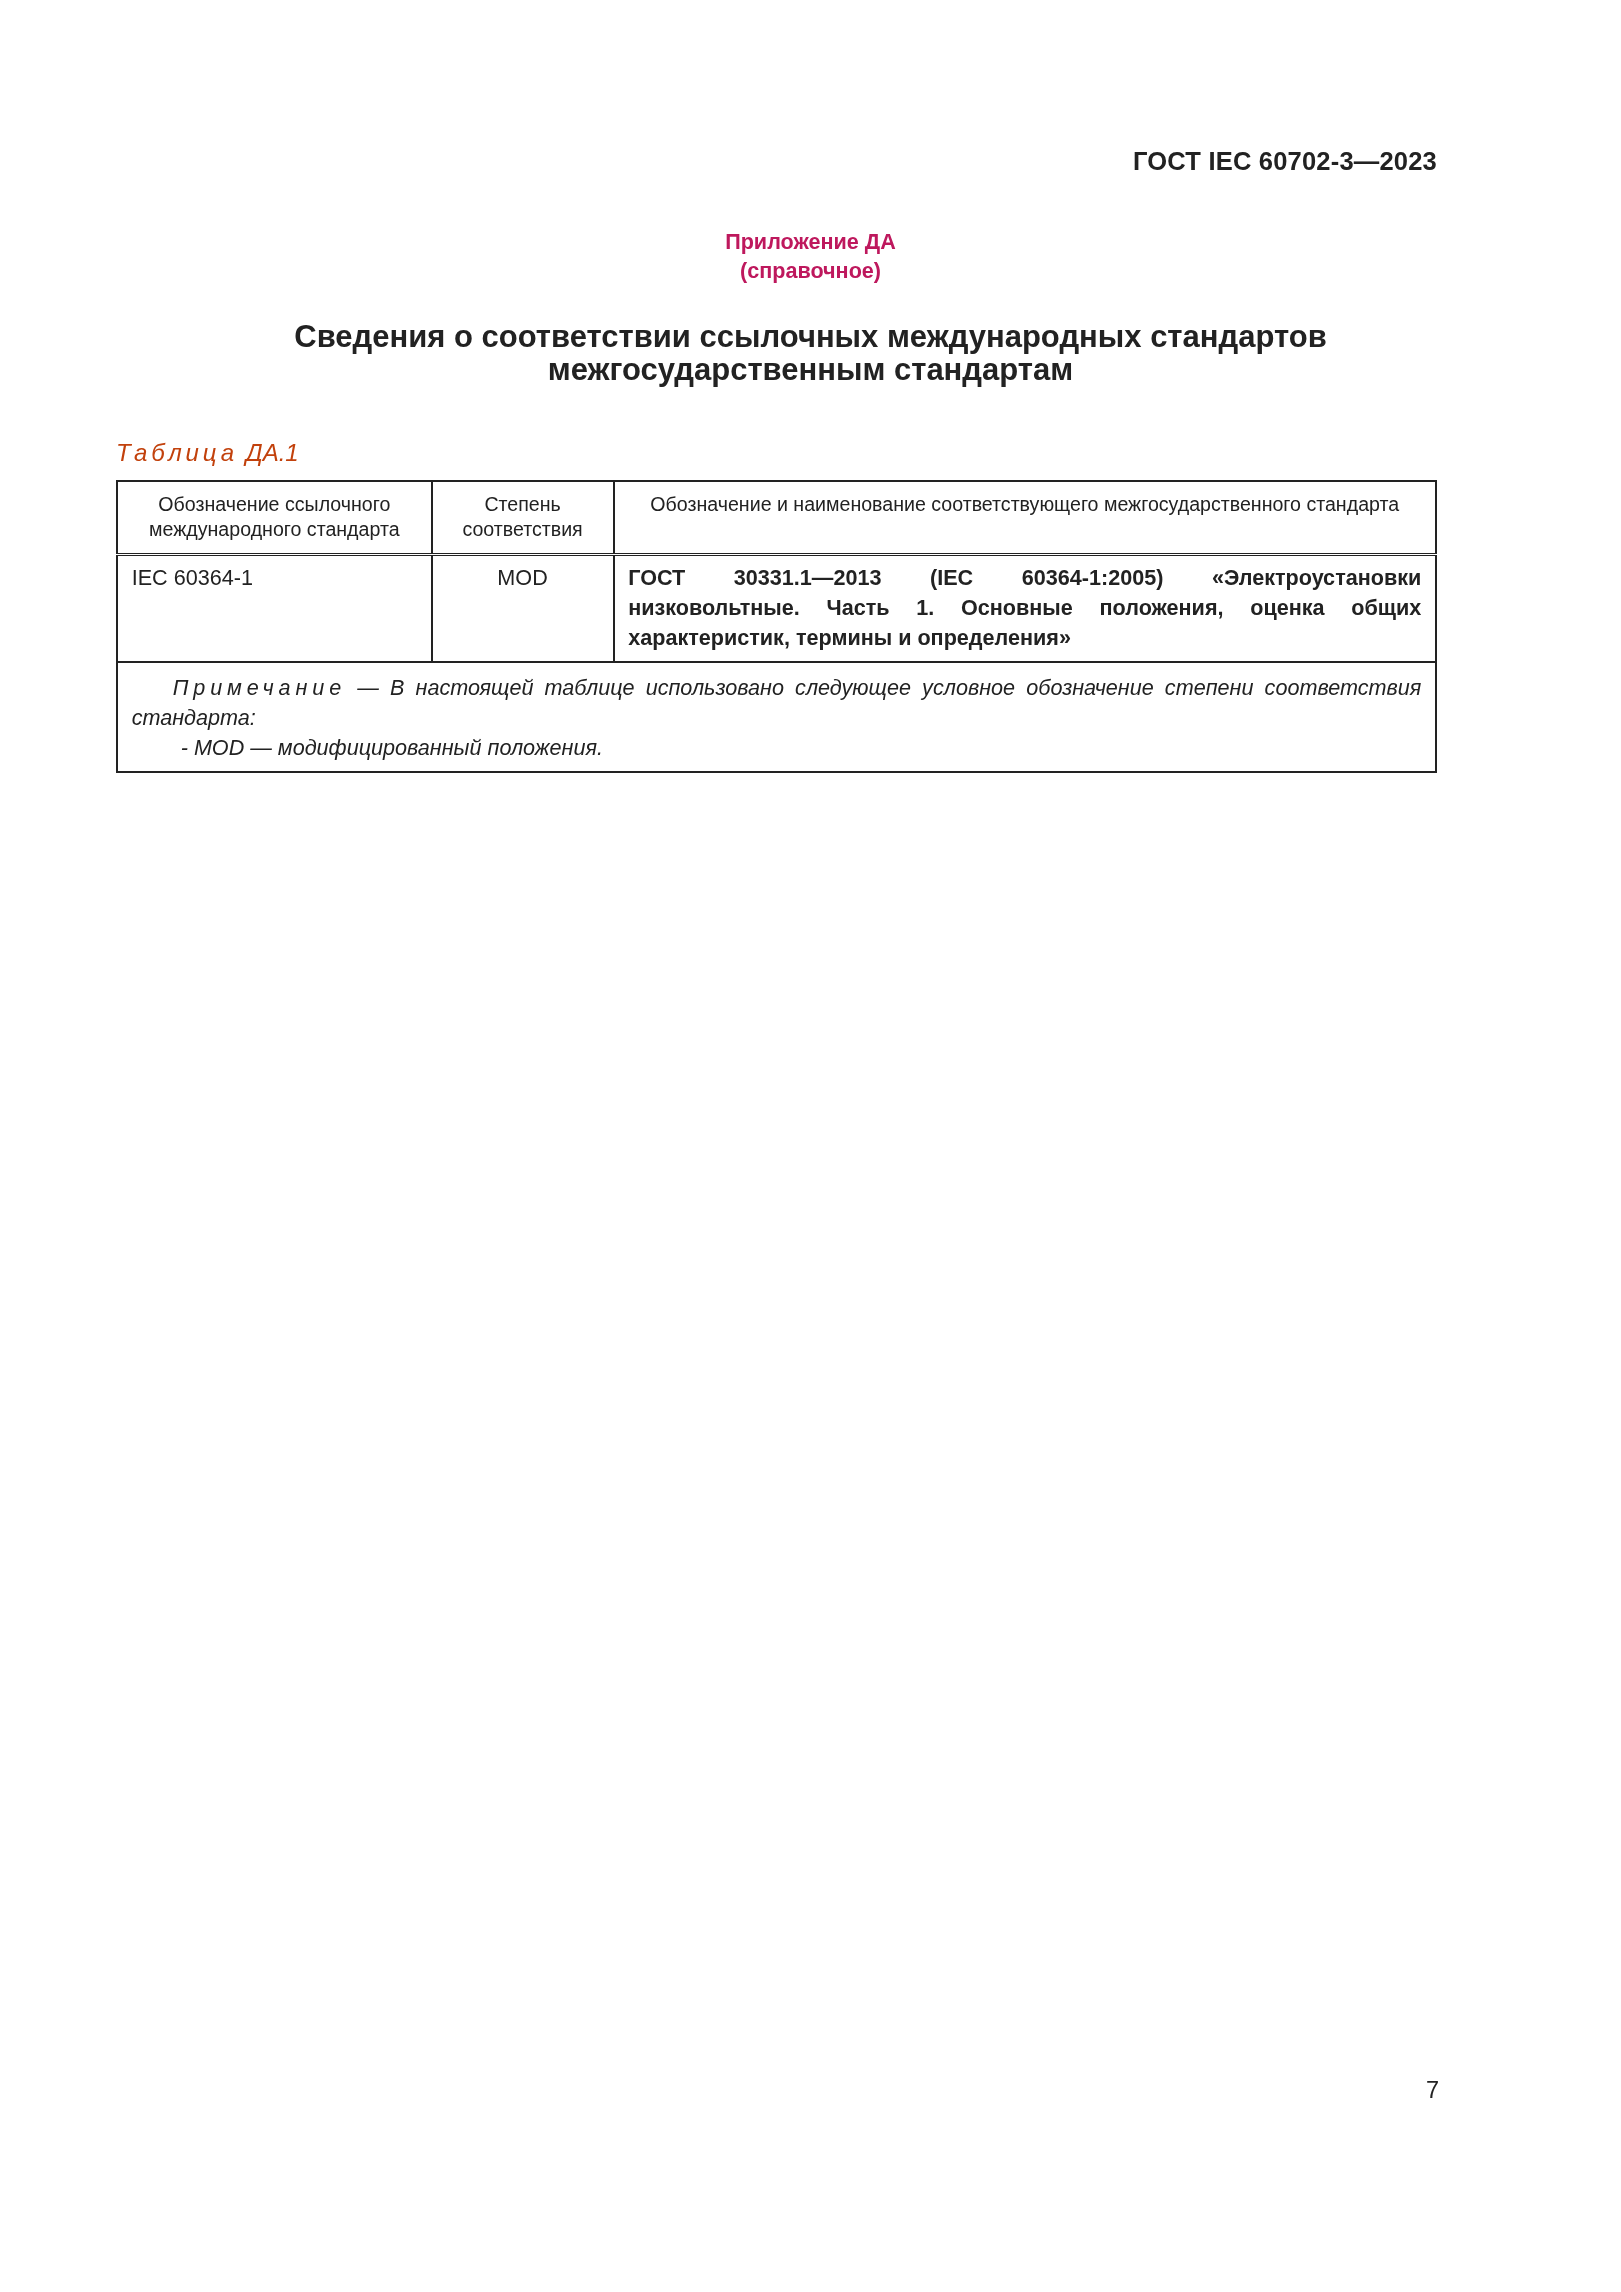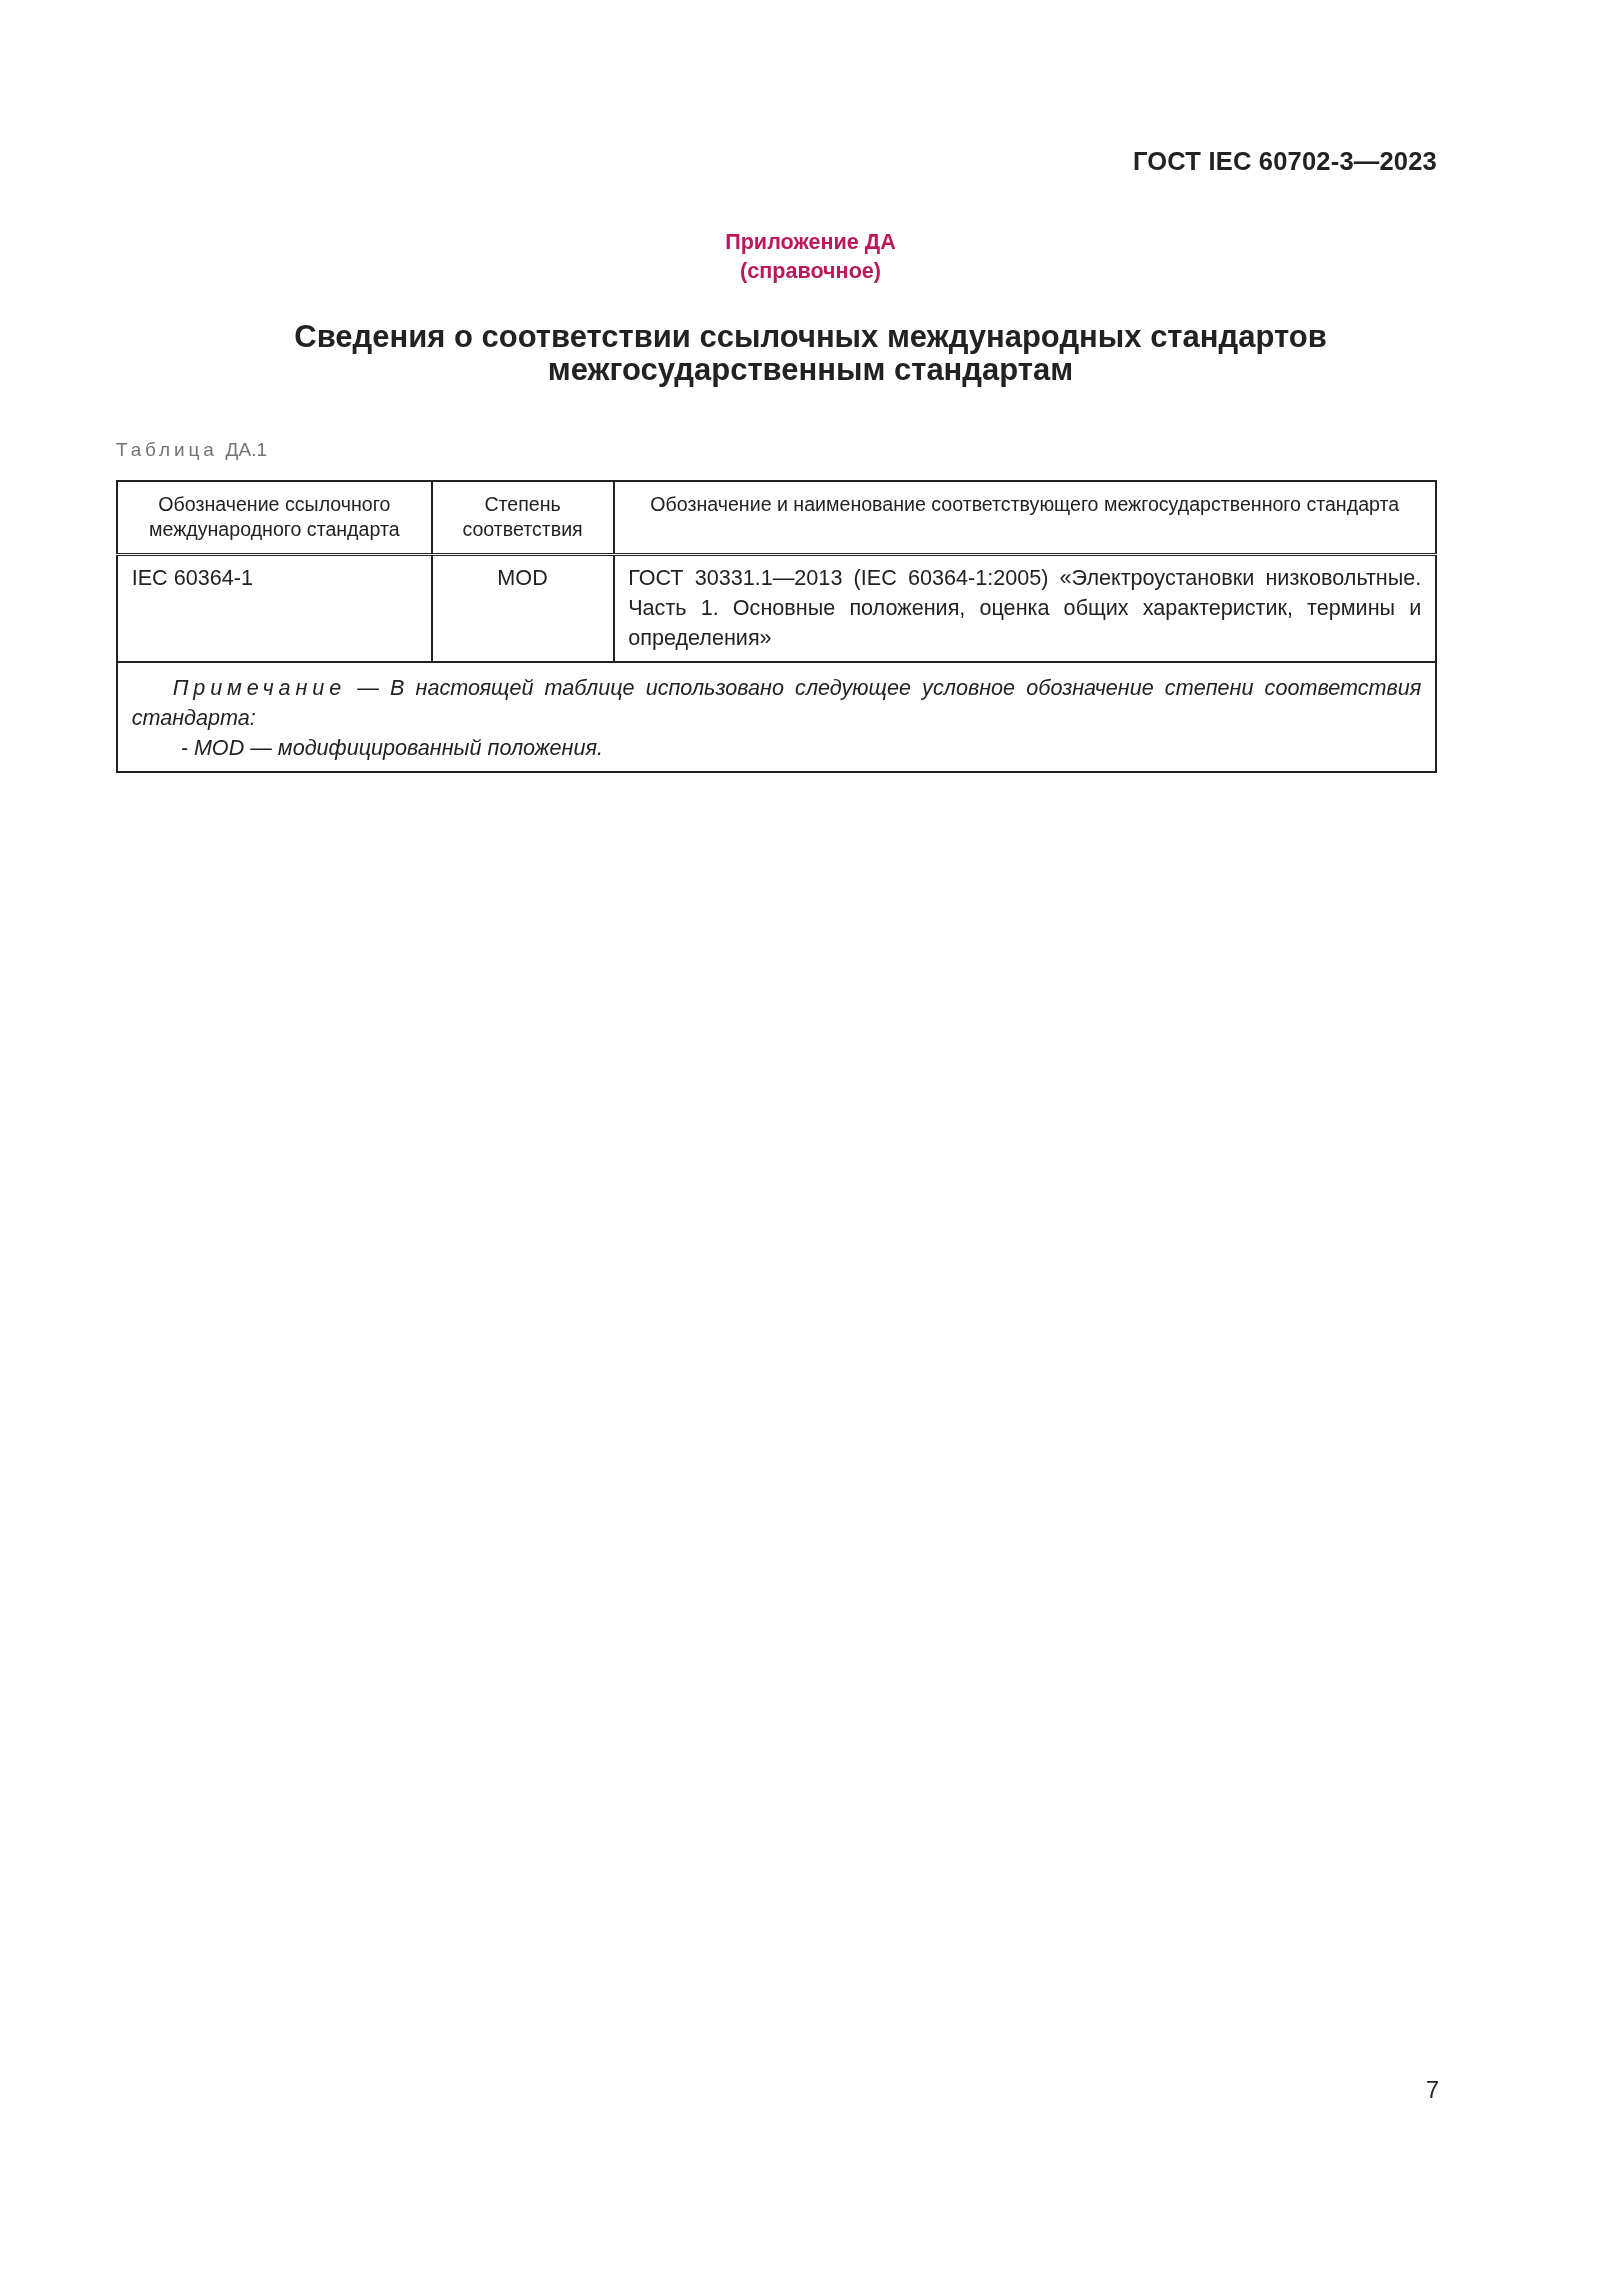--- a/index.html
+++ b/index.html
@@ -44,22 +44,23 @@
       text-align: center;
       font-size: 31px;
       font-weight: bold;
       line-height: 33px;
       color: #222;
     }
     .table-caption {
       position: absolute;
       left: 116px;
       top: 439px;
-      font-size: 19px;
-      color: #737373;
+      font-size: 24px;
+      color: #c2410c;
+      font-style: italic;
     }
     .table-caption .spaced {
       letter-spacing: 3.9px;
       margin-right: 7.8px;
     }
     table.gost {
       position: absolute;
       left: 116px;
       top: 480px;
       width: 1321px;
@@ -82,21 +83,21 @@
       height: 51px;
       border-bottom: 3.9px double #222;
     }
     table.gost tbody td {
       line-height: 30px;
       padding: 7.8px 13.7px 5.9px 13.7px;
       height: 92px;
     }
     table.gost td.c-code { text-align: left; }
     table.gost td.c-degree { text-align: center; }
-    table.gost td.c-name { text-align: justify; }
+    table.gost td.c-name { text-align: justify; font-weight: bold; }
     table.gost tr.note-row td {
       border-top: 2.9px solid #222;
       padding: 9.8px 13.7px 7.8px 13.7px;
       line-height: 30px;
       height: auto;
       text-align: justify;
       font-style: italic;
     }
     .note-label {
       letter-spacing: 4.9px;

